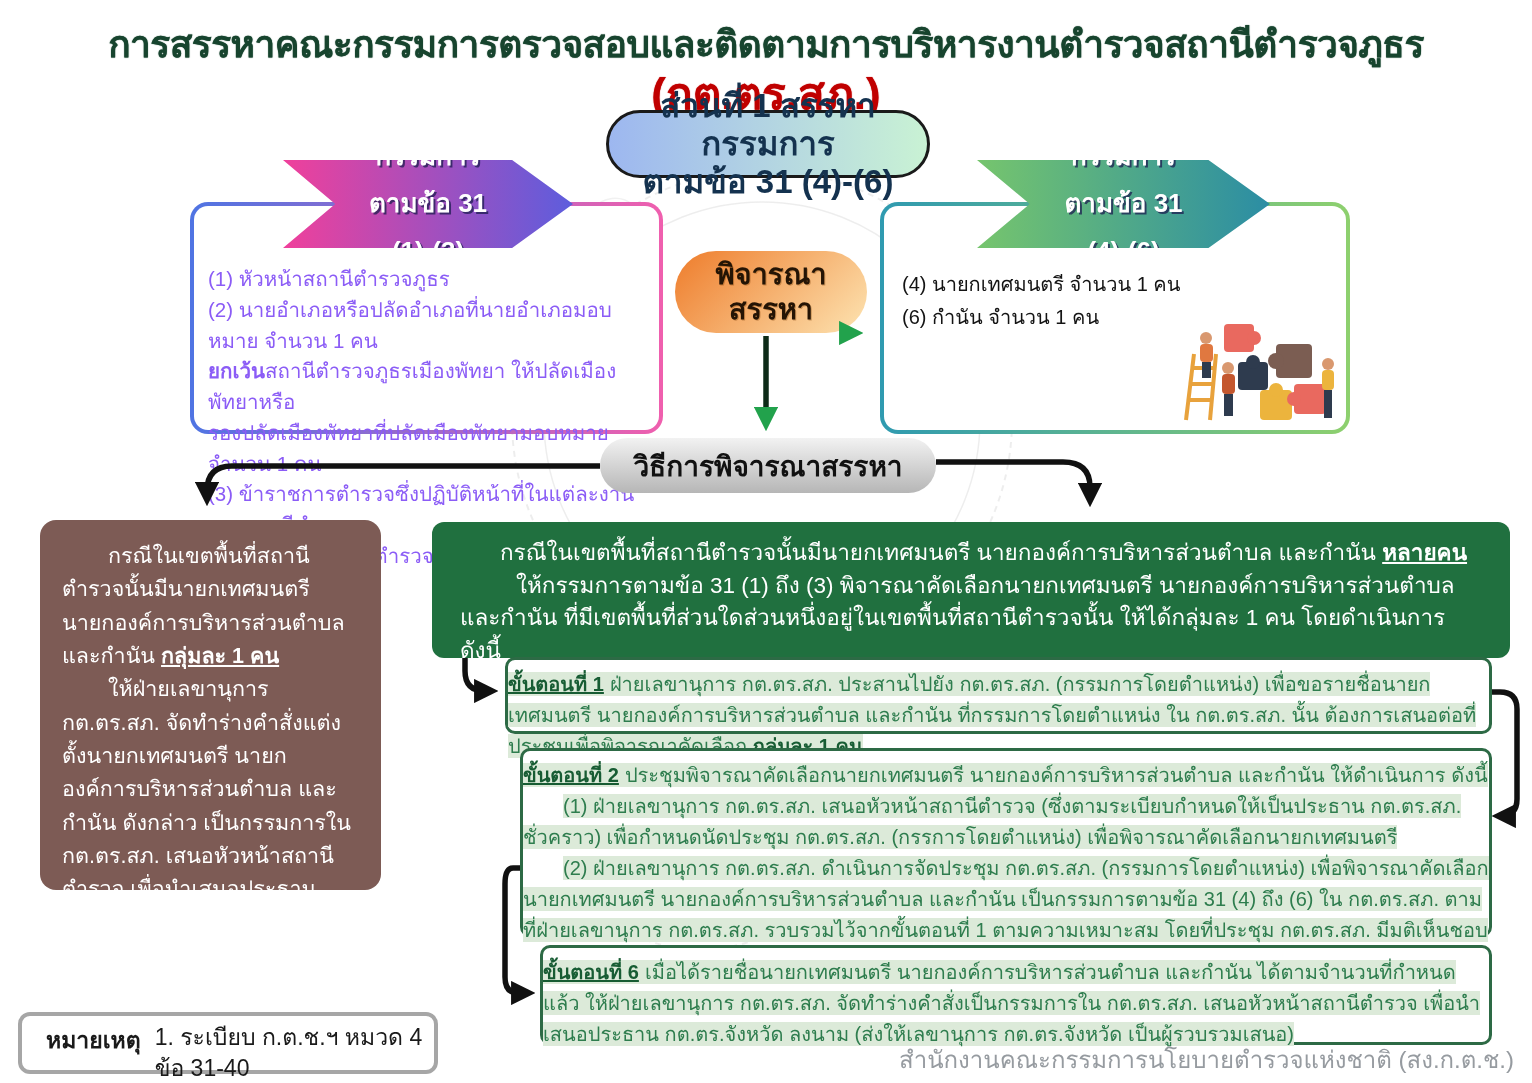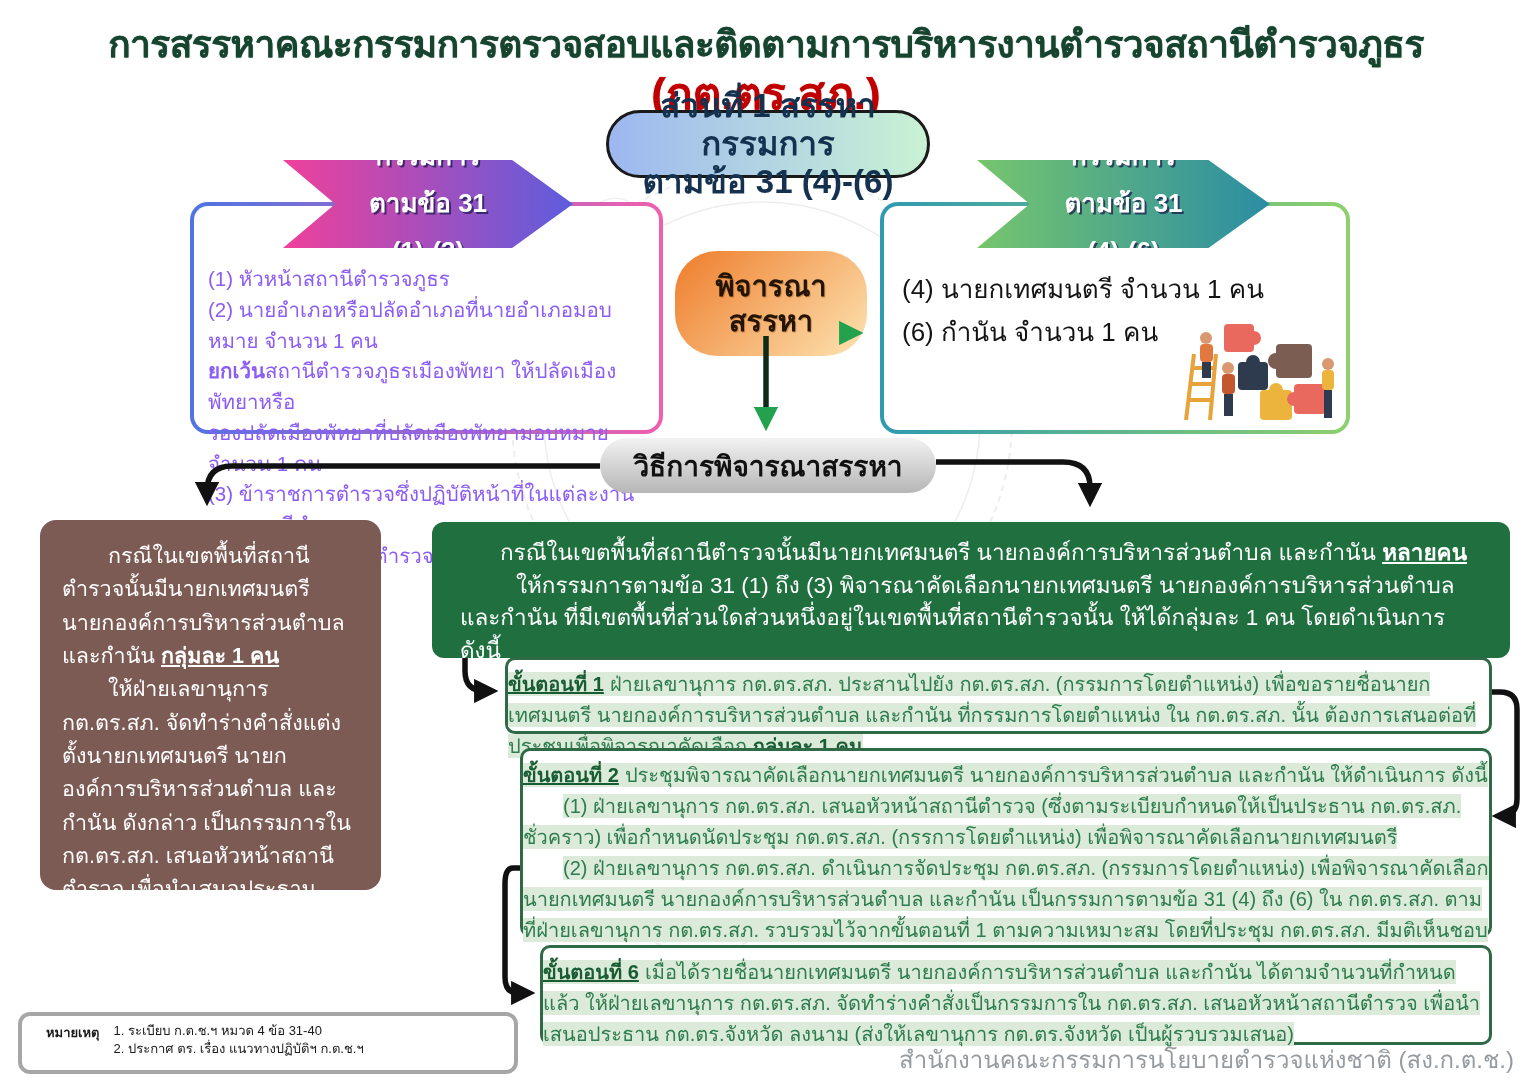--- a/index.html
+++ b/index.html
@@ -28,23 +28,23 @@
     background:linear-gradient(90deg,#76c56d,#2b8da4);}
   
   .gbox{border-radius:18px;padding:4px;z-index:2;}
   .gbox-inner{background:#fff;border-radius:14px;width:100%;height:100%;
     box-sizing:border-box;}
   .box-1-3{left:190px;top:202px;width:465px;height:224px;
     background:linear-gradient(90deg,#4f74e3,#f05fae);}
   .box-4-6{left:880px;top:202px;width:462px;height:224px;
     background:linear-gradient(90deg,#2f9ab0,#8ed06e);}
   .box-1-3 .gbox-inner{padding:58px 12px 12px 14px;font-size:20.5px;color:#8b5cf6;line-height:1.5;}
-  .box-4-6 .gbox-inner{padding:62px 12px 8px 18px;font-size:26px;color:#141414;line-height:1.65;}
-  
-  .consider-pill{left:675px;top:251px;width:192px;height:105px;border-radius:42px;
+  .box-4-6 .gbox-inner{padding:62px 12px 8px 18px;font-size:20px;color:#141414;line-height:1.65;}
+  
+  .consider-pill{left:675px;top:251px;width:192px;height:82px;border-radius:42px;
     background:linear-gradient(135deg,#ee7c2b,#fde4b2);z-index:3;
     display:flex;flex-direction:column;justify-content:center;text-align:center;
     font-size:29px;font-weight:800;color:#241405;line-height:1.2;
     text-shadow:1px 1px 0 rgba(120,60,0,.35);}
   
   .method-pill{left:600px;top:438px;width:336px;height:55px;border-radius:30px;
     background:linear-gradient(180deg,#f2f2f2,#b6b6b6);z-index:3;
     display:flex;align-items:center;justify-content:center;
     font-size:28px;font-weight:800;color:#111;}
   
@@ -67,23 +67,23 @@
   .step1{left:505px;top:657px;width:987px;height:77px;}
   .step2{left:520px;top:748px;width:972px;height:189px;}
   .step3{left:540px;top:945px;width:952px;height:100px;}
   .step-box p{margin:0;}
   .step-box .ind{text-indent:40px;}
   .hl{background:#dcead9;box-decoration-break:clone;-webkit-box-decoration-break:clone;
     padding:1px 0;}
   .step-head{font-weight:800;color:#175c33;text-decoration:underline;margin-right:6px;}
   .gb{font-weight:800;color:#175c33;}
   
-  .note-box{left:18px;top:1012px;width:500px;height:62px;border:4px solid #a6a6a6;
+  .note-box{left:18px;top:1012px;width:420px;height:62px;border:4px solid #a6a6a6;
     border-radius:12px;background:#fff;box-sizing:border-box;display:flex;
-    padding:6px 10px 0 24px;font-size:13px;color:#1a1a1a;z-index:2;}
+    padding:6px 10px 0 24px;font-size:23px;color:#1a1a1a;z-index:2;}
   .note-label{font-weight:800;margin-right:14px;white-space:nowrap;}
   .note-lines div{line-height:1.35;}
   
   .footer-credit{right:18px;top:1040px;font-size:24px;color:#969ba0;z-index:2;}
   
   .wm{z-index:0;pointer-events:none;}
   svg.connectors{position:absolute;left:0;top:0;z-index:5;pointer-events:none;}
   .puzzle{position:absolute;right:10px;bottom:6px;}
 </style>
 </head>

